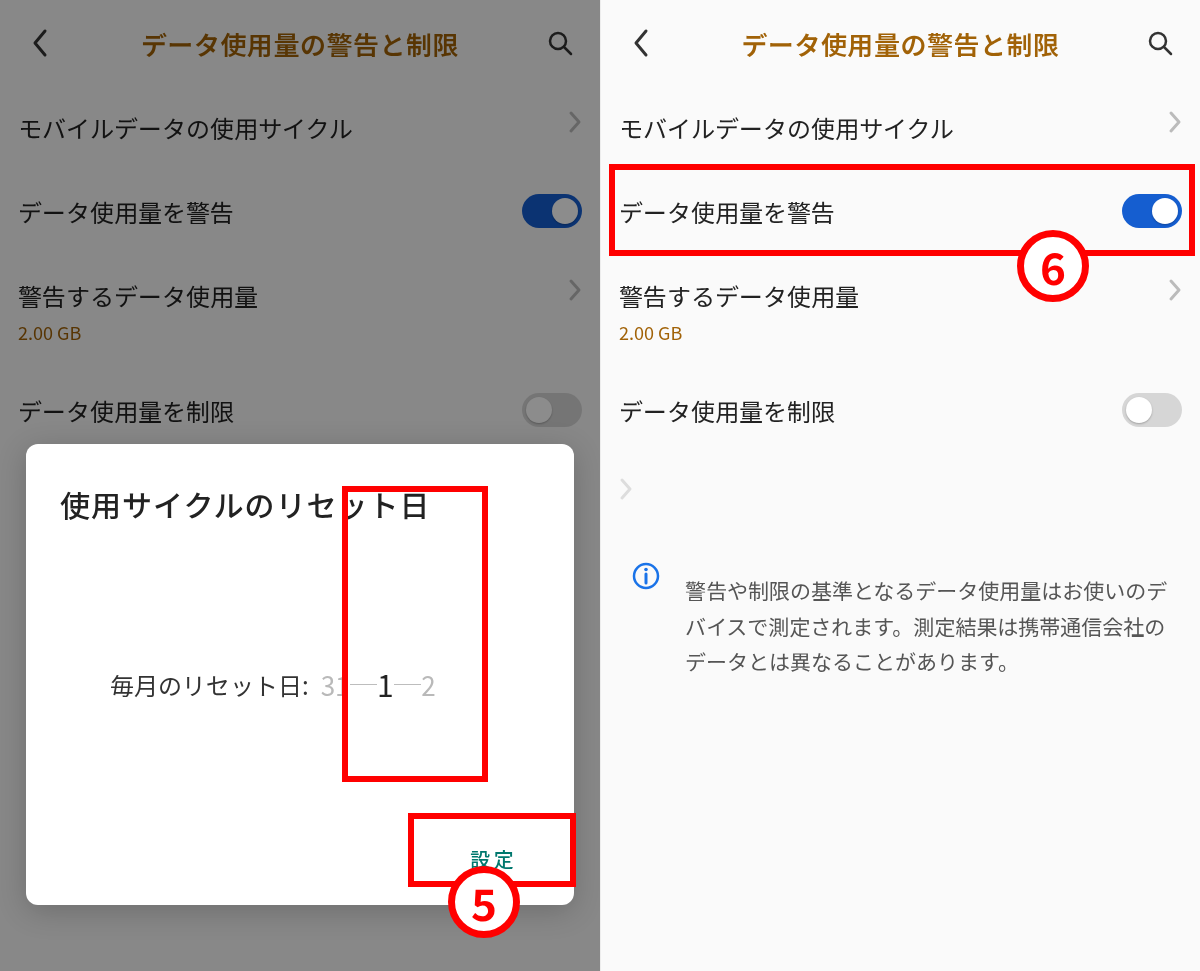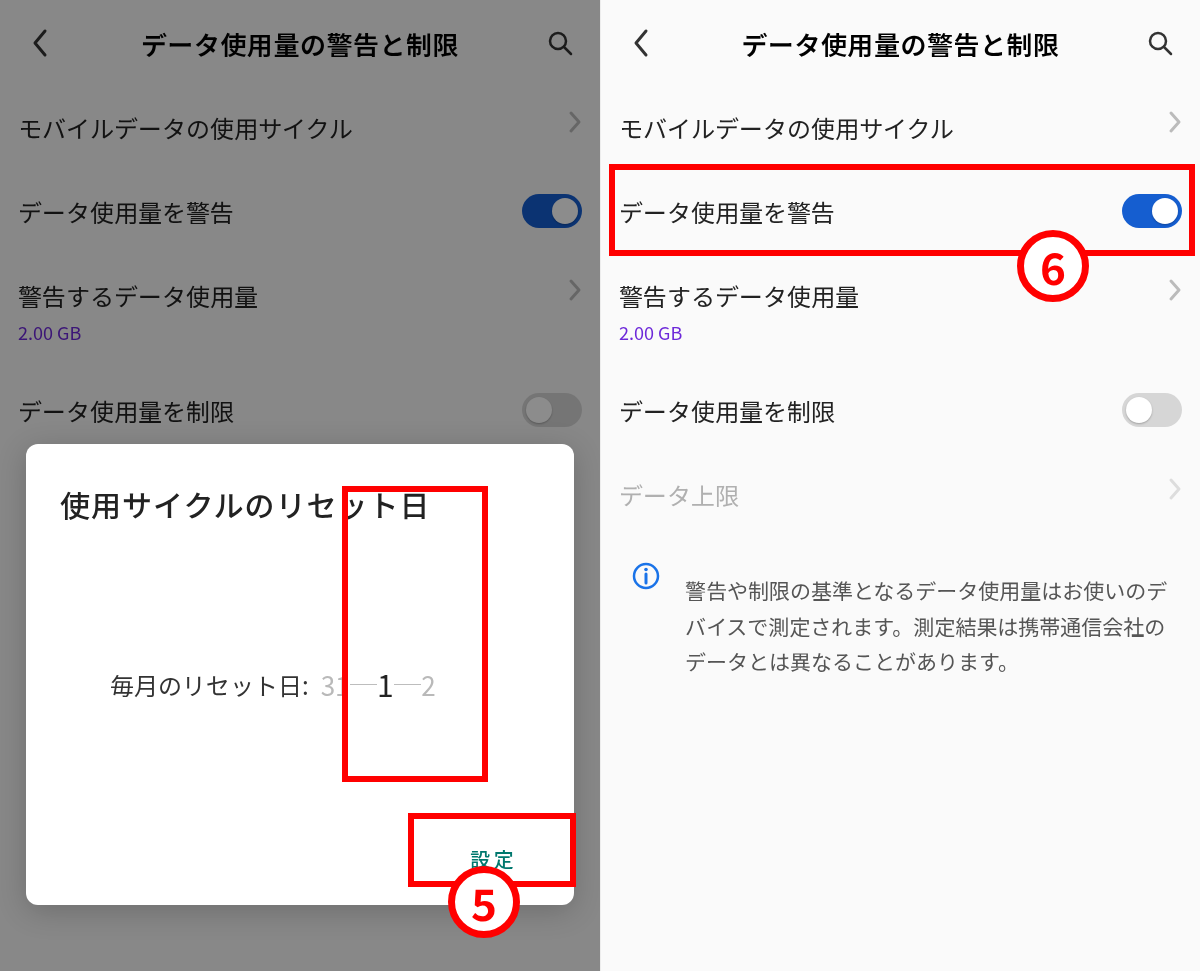--- a/index.html
+++ b/index.html
@@ -21,33 +21,33 @@
 
   
   .hdr {
     display: flex;
     align-items: center;
     height: 86px;
     padding: 0 20px;
     gap: 10px;
   }
   .hdr .back { width: 40px; height: 40px; display:flex; align-items:center; justify-content:center; }
-  .hdr .title { flex: 1; text-align: center; font-size: 26px; font-weight: 600; color:#000000; letter-spacing: .5px; }
+  .hdr .title { flex: 1; text-align: center; font-size: 26px; font-weight: 600; color:#a16207; letter-spacing: .5px; }
   .hdr .search { width: 40px; height: 40px; display:flex; align-items:center; justify-content:center; }
 
   
   .row {
     display: flex;
     padding: 24px 18px;
     min-height: 84px;
     position: relative;
   }
   .row .labelcol { flex:1; display:flex; flex-direction:column; gap:6px; }
   .row .label { font-size: 24px; color:#222; }
-  .row .sub { font-size: 18px; color:#6d28d9; }
+  .row .sub { font-size: 18px; color:#a16207; }
   .row.disabled .label { color:#b0b0b0; }
   .chev { color:#bbb; }
 
   
   .toggle {
     width: 60px; height: 34px; border-radius: 17px;
     position: relative;
     background: #155ed0;
   }
   .toggle.off { background:#d6d6d6; }
@@ -250,23 +250,20 @@
   <div class="row">
     <div class="labelcol">
       <div class="label">データ使用量を制限</div>
     </div>
     <div class="toggle off">
       <div class="knob"></div>
     </div>
   </div>
 
   <div class="row disabled">
-    <div class="labelcol">
-      <div class="label">データ上限</div>
-    </div>
     <svg class="chev" width="14" height="24" viewBox="0 0 14 24">
       <polyline points="3,3 11,12 3,21" fill="none" stroke="#ddd" stroke-width="3" stroke-linecap="round" stroke-linejoin="round"></polyline>
     </svg>
   </div>
 
   <div class="info">
     <div class="icon">
       <svg width="30" height="30" viewBox="0 0 30 30">
         <circle cx="15" cy="15" r="12" fill="none" stroke="#1a73e8" stroke-width="2.5"></circle>
         <line x1="15" y1="13" x2="15" y2="22" stroke="#1a73e8" stroke-width="3" stroke-linecap="round"></line>

